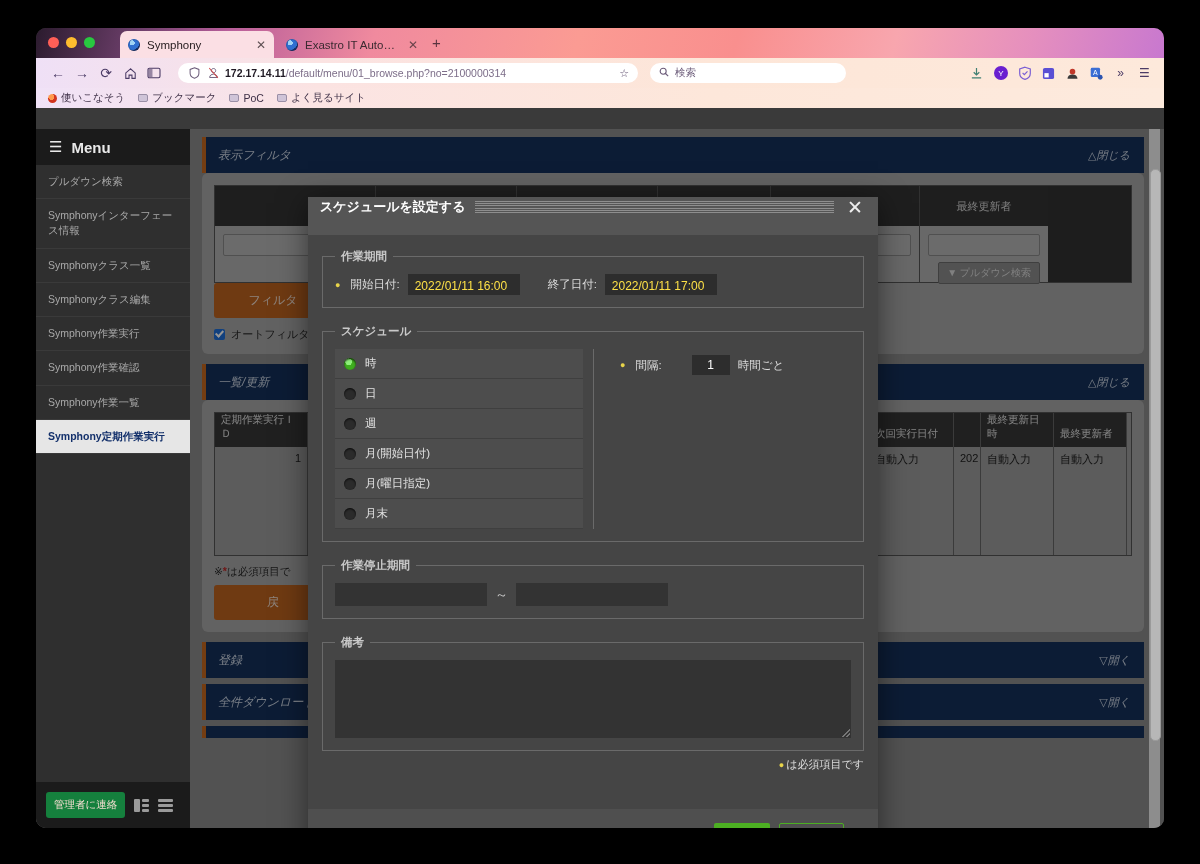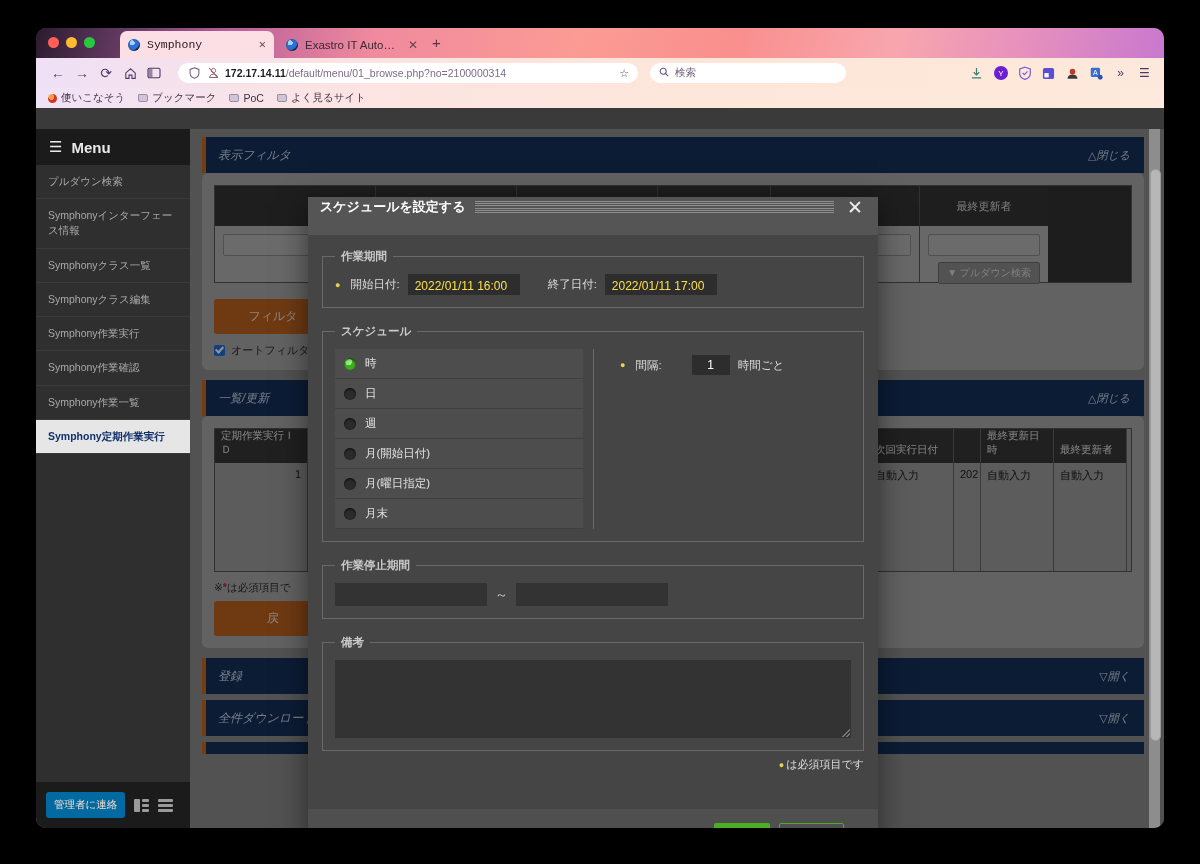--- a/index.html
+++ b/index.html
@@ -10,21 +10,21 @@
           background:#3a3a3a;box-shadow:0 10px 40px rgba(0,0,0,.6);}
 
   
   .chrome-tabbar{position:relative;height:30px;
      background:linear-gradient(105deg,#2b1b2e 0%,#6d3f6b 9%,#b85e9a 17%,#f08a9e 30%,#fb9b93 48%,#f98f8e 62%,#f8a6ae 76%,#e58fbe 88%,#c878cf 100%);}
   .traffic{position:absolute;left:12px;top:9px;display:flex;gap:7px;}
   .traffic i{width:11px;height:11px;border-radius:50%;display:block;}
   .t-red{background:#ff5f57}.t-yel{background:#febc2e}.t-grn{background:#28c840}
   .tab{position:absolute;top:3px;height:27px;border-radius:7px 7px 0 0;display:flex;align-items:center;
        padding:0 8px;box-sizing:border-box;font-size:11.5px;}
-  .tab.active{left:84px;width:154px;background:#fbdfe4;color:#2a2023;font-family:Liberation Mono, monospace;}
+  .tab.active{left:84px;width:154px;background:#fbdfe4;color:#2a2023;}
   .tab.inactive{left:242px;width:148px;color:#3b2a30;}
   .tab .favicon{width:12px;height:12px;border-radius:50%;
        background:radial-gradient(circle at 35% 32%,#9fd3f5 0 22%,#2f6fd0 23% 62%,#17316b 63% 100%);
        margin-right:7px;flex:0 0 auto;box-shadow:0 0 0 1px rgba(0,0,0,.15) inset;}
   .tab .ttl{flex:1;white-space:nowrap;overflow:hidden;text-overflow:ellipsis;}
   .tab .xbtn{font-size:12px;opacity:.75;margin-left:6px;}
   .newtab{position:absolute;left:396px;top:8px;font-size:15px;color:#5a3440;line-height:14px;}
 
   .chrome-nav{height:30px;background:#fde3d9;display:flex;align-items:center;padding:0 10px;
      background:linear-gradient(90deg,#efe0f6 0%,#fbe3e2 25%,#fde6d8 60%,#fde9db 100%);}
@@ -52,21 +52,21 @@
   .dim{position:absolute;inset:0;background:rgba(0,0,0,.42);z-index:40;}
 
   
   #sidebar{position:absolute;left:0;top:0;width:154px;height:699px;background:#2f2f2f;z-index:50;}
   .menu-head{height:36px;background:#1b1b1b;color:#e9e9e9;display:flex;align-items:center;gap:9px;
      padding:0 13px;font-size:15px;font-weight:bold;}
   .menu-item{padding:9px 12px;font-size:10.5px;color:#a9a9a9;border-bottom:1px solid #3a3a3a;line-height:1.45;}
   .menu-item.active{background:#e6e6e6;color:#13306b;font-weight:bold;}
   .sidebar-bottom{position:absolute;left:0;bottom:0;width:154px;height:46px;background:#1b1b1b;display:flex;
      align-items:center;gap:9px;padding:0 10px;box-sizing:border-box;z-index:60;}
-  .contact-btn{background:#0369a1;color:#f3ddd0;font-size:10.5px;padding:6px 8px;border-radius:3px;}
+  .contact-btn{background:#15803d;color:#f3ddd0;font-size:10.5px;padding:6px 8px;border-radius:3px;}
   .vicon{width:15px;height:13px;display:grid;gap:2px;}
   .vicon i{background:#9a9a9a;display:block;height:3px;border-radius:1px;}
   .vicon.split{grid-template-columns:6px 1fr;grid-template-rows:repeat(3,1fr);}
   .vicon.split i:first-child{grid-row:1/4;height:auto;}
 
   
   #content{position:absolute;left:166px;top:0;right:20px;bottom:0;}
   .sect-head{margin-top:10px;height:36px;background:#15315c;border-left:4px solid #c96a1f;color:#cfd8e6;
      display:flex;align-items:center;justify-content:space-between;padding:0 14px 0 12px;font-size:12px;box-sizing:border-box;font-style:italic;}
   .sect-head .tgl{font-size:11px;}
@@ -309,21 +309,21 @@
           </div>
           <div class="filt-col" style="width:128px">
             <div class="filt-th">最終更新者</div>
             <div class="filt-td">
               <div class="inpbox"></div>
               <div style="text-align:right"><span class="pull-btn">▼ プルダウン検索</span></div>
             </div>
           </div>
         </div>
 
-        <div style="width:118px;margin-top:16px">
+        <div style="width:118px;margin-top:0">
           <div class="orange-btn">フィルタ</div>
         </div>
         <div class="chk-row">
           <span class="chk"></span>
           <span>オートフィルタ</span>
         </div>
       </div>
 
       <div class="sect-head">
         <span>一覧/更新</span>

